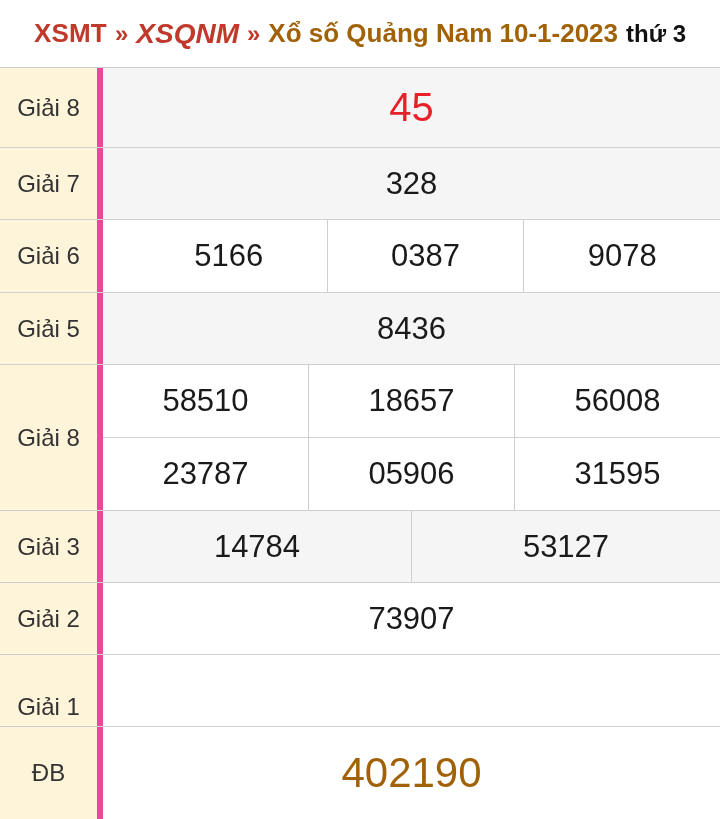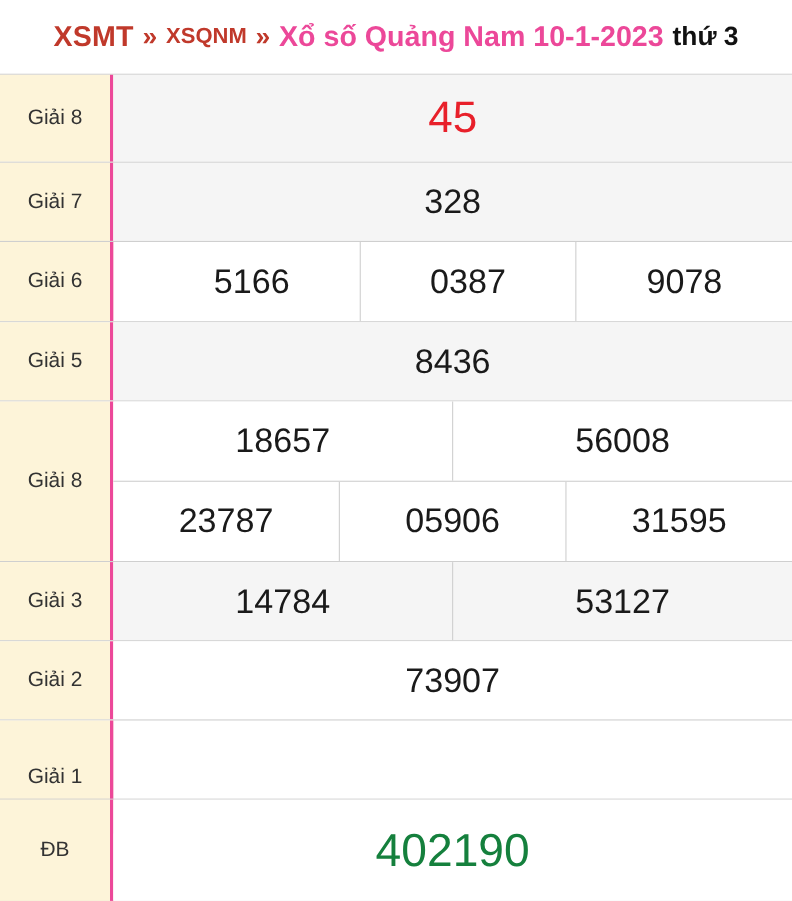--- a/index.html
+++ b/index.html
@@ -42,25 +42,26 @@
     font-weight: bold;
     letter-spacing: 0.2px;
   }
   .header .sep {
     color: #c0392b;
     font-size: 24px;
     font-weight: bold;
   }
   .header .code {
     color: #c0392b;
-    font-size: 20px;
-    font-weight: bold;
+    font-size: 28px;
+    font-weight: bold;
+    font-style: italic;
   }
   .header .title {
-    color: #ec4899;
+    color: #a16207;
     font-size: 26px;
     font-weight: bold;
   }
   .header .weekday {
     color: #111111;
     font-size: 24px;
     font-weight: bold;
   }
   
   .table {
@@ -73,25 +74,25 @@
     border-top: 1px solid #cfcfcf;
     box-sizing: border-box;
   }
   .row:first-child {
     border-top: none;
   }
   .label {
     flex: 0 0 103px;
     width: 103px;
     background: #fdf4d9;
-    border-right: 3px solid #ec4899;
+    border-right: 6px solid #ec4899;
     display: flex;
     align-items: center;
     justify-content: center;
-    font-size: 19px;
+    font-size: 24px;
     color: #333333;
     box-sizing: border-box;
   }
   .values {
     flex: 1 1 auto;
     display: flex;
     flex-direction: column;
     background: #ffffff;
   }
   .row.shaded .values {
@@ -119,21 +120,21 @@
   .cell:first-child {
     border-left: none;
   }
   .cell.big {
     font-size: 40px;
     color: #e8202a;
     font-weight: normal;
   }
   .cell.special {
     font-size: 42px;
-    color: #15803d;
+    color: #a16207;
   }
   
   .r-g8 { height: 79px; }
   .r-g7 { height: 72px; }
   .r-g6 { height: 73px; gap: 28px; }
   .r-g5 { height: 72px; }
   .r-g4 { height: 146px; }
   .r-g3 { height: 72px; }
   .r-g2 { height: 72px; }
   .r-g1 { height: 72px; flex-direction: column; }
@@ -190,20 +191,21 @@
         <div class="vrow">
           <div class="cell">8436</div>
         </div>
       </div>
     </div>
 
     <div class="row r-g4">
       <div class="label">Giải 8</div>
       <div class="values">
         <div class="vrow">
+          <div class="cell">58510</div>
           <div class="cell">18657</div>
           <div class="cell">56008</div>
         </div>
         <div class="vrow">
           <div class="cell">23787</div>
           <div class="cell">05906</div>
           <div class="cell">31595</div>
         </div>
       </div>
     </div>

